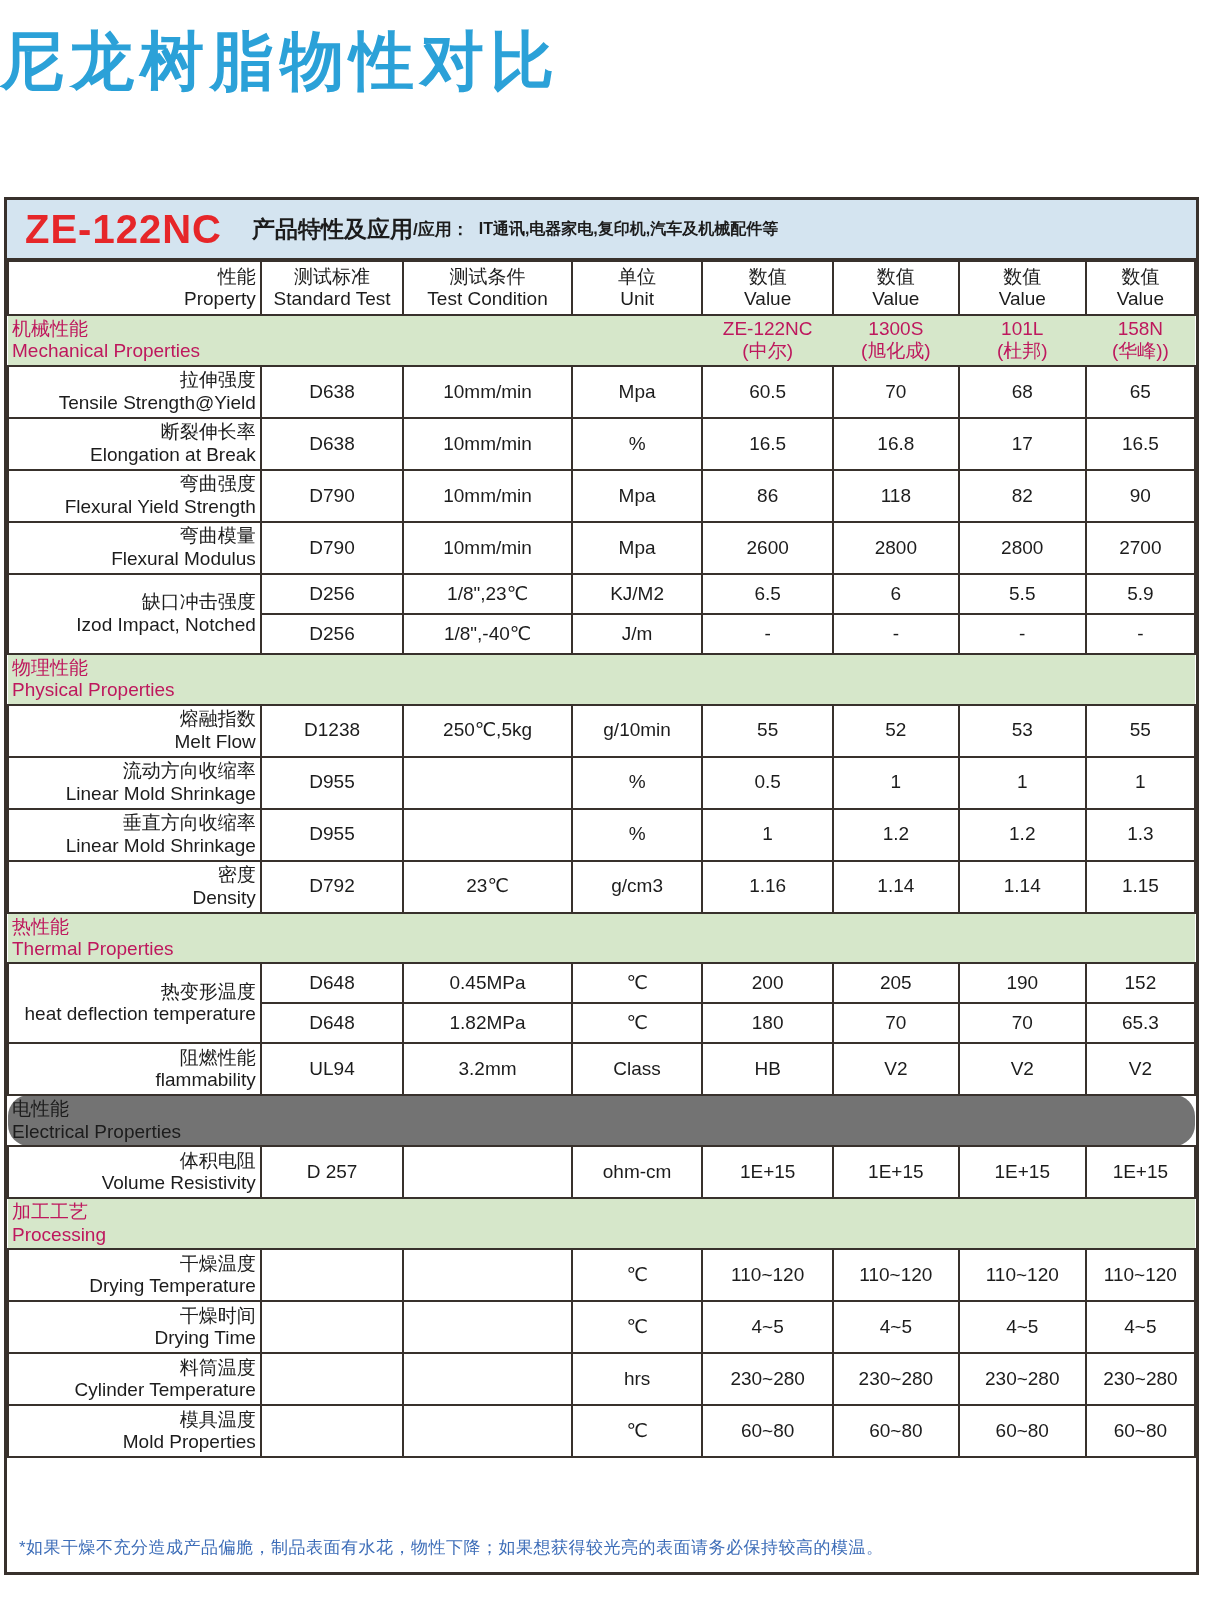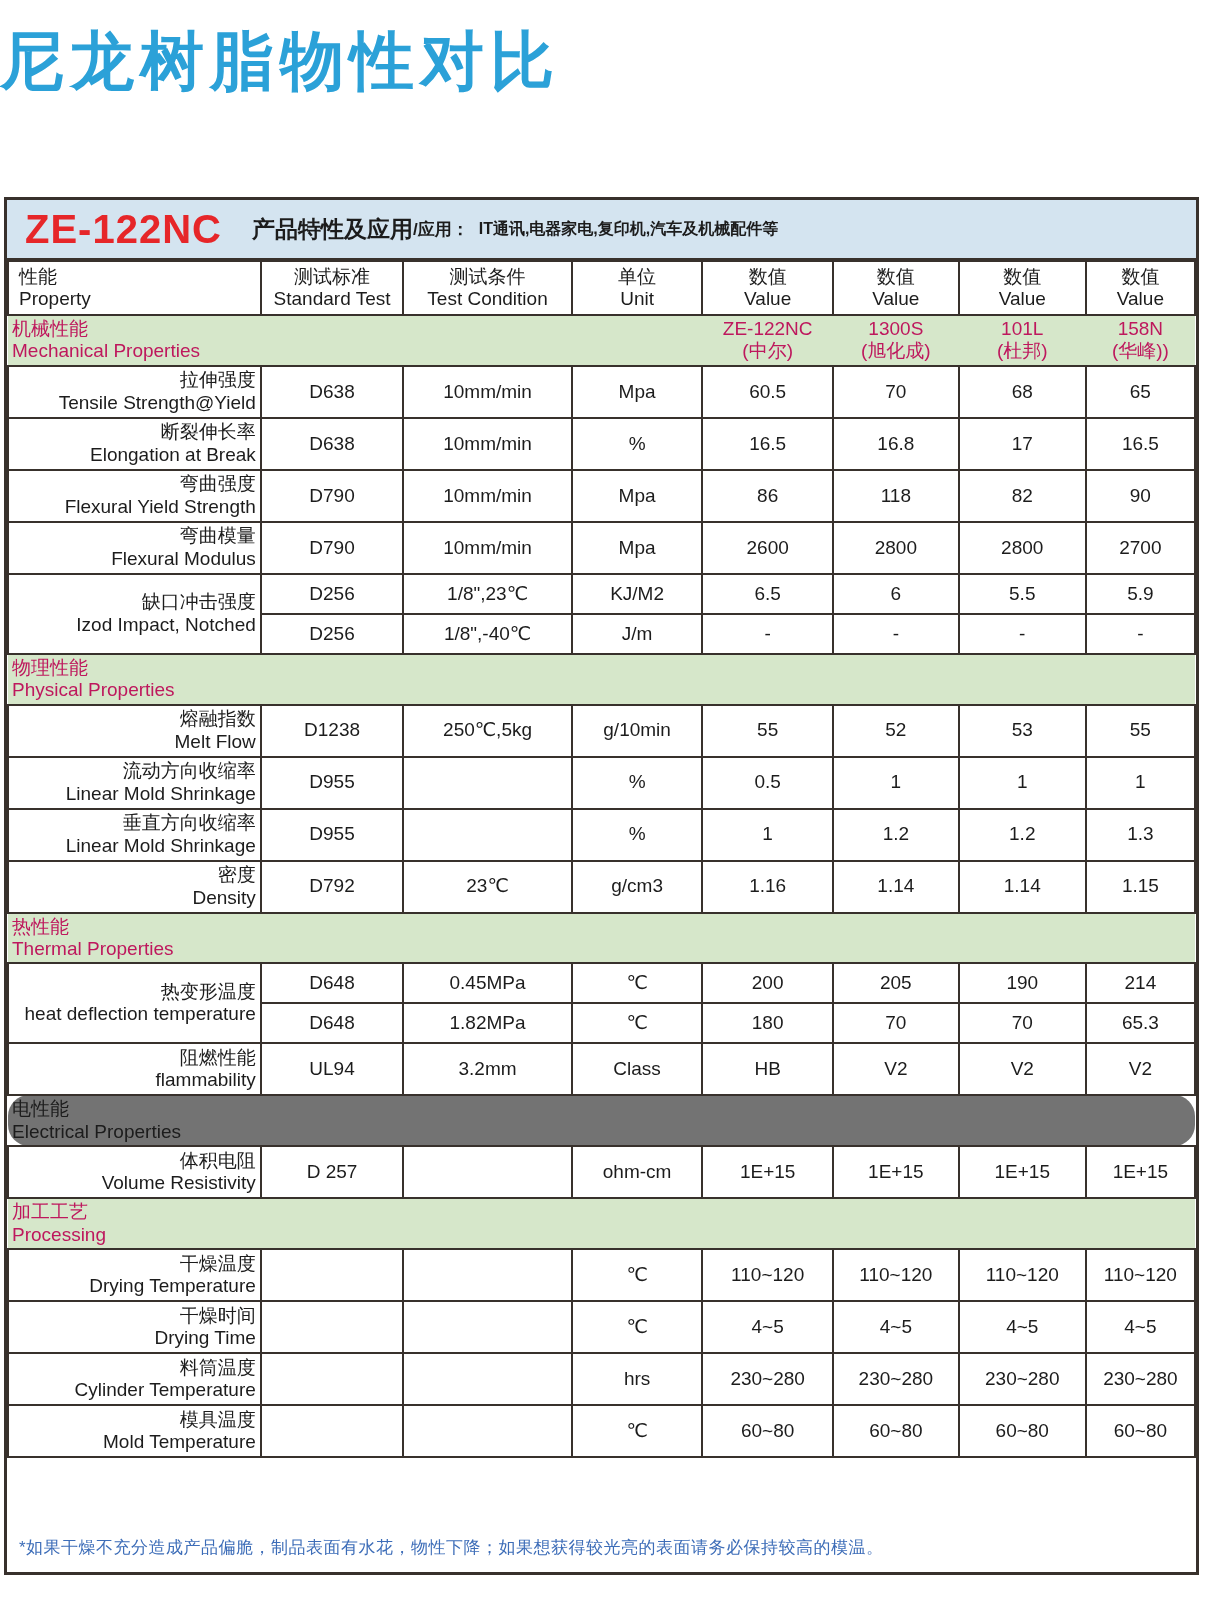--- a/index.html
+++ b/index.html
@@ -51,21 +51,21 @@
   }
   table.spec td, table.spec th {
     border: 2px solid #38312c;
     font-size: 19px;
     font-weight: 400;
     vertical-align: middle;
     padding: 2px 4px;
     line-height: 1.18;
   }
   tr.colhead th { height: 54px; background: #ffffff; text-align: center; font-weight: 400; }
-  tr.colhead th.prop-h { text-align: left; padding-left: 10px; }
+  tr.colhead th.prop-h { text-align: right; padding-left: 10px; }
   td.prop { text-align: right; padding-left: 9px; }
   td.c { text-align: center; }
   tr.row td { height: 52px; }
   tr.sub td { height: 40px; }
   tr.sec td { border-left: none; border-right: none; height: 48px; }
   tr.sec-green td { background: #d6e7ca; color: #be185d; }
   tr.sec-white td { background: #737373; color: #1c1c1c; height: 44px; border-radius: 21px; }
   .sec-label { padding-left: 9px; }
   .brand-name, .brand-sub { text-align: center; }
   .two-line div { display: block; }
@@ -305,21 +305,21 @@
           <td class="prop two-line" rowspan="2">
             <div>热变形温度</div>
             <div>heat deflection temperature</div>
           </td>
           <td class="c">D648</td>
           <td class="c">0.45MPa</td>
           <td class="c">℃</td>
           <td class="c">200</td>
           <td class="c">205</td>
           <td class="c">190</td>
-          <td class="c">214</td>
+          <td class="c">152</td>
         </tr>
         <tr class="sub">
           <td class="c">D648</td>
           <td class="c">1.82MPa</td>
           <td class="c">℃</td>
           <td class="c">180</td>
           <td class="c">70</td>
           <td class="c">70</td>
           <td class="c">65.3</td>
         </tr>
@@ -396,21 +396,21 @@
           <td class="c"></td>
           <td class="c">hrs</td>
           <td class="c">230~280</td>
           <td class="c">230~280</td>
           <td class="c">230~280</td>
           <td class="c">230~280</td>
         </tr>
         <tr class="row">
           <td class="prop two-line">
             <div>模具温度</div>
-            <div>Mold Temperature</div>
+            <div>Mold Properties</div>
           </td>
           <td class="c"></td>
           <td class="c"></td>
           <td class="c">℃</td>
           <td class="c">60~80</td>
           <td class="c">60~80</td>
           <td class="c">60~80</td>
           <td class="c">60~80</td>
         </tr>
       </tbody>

